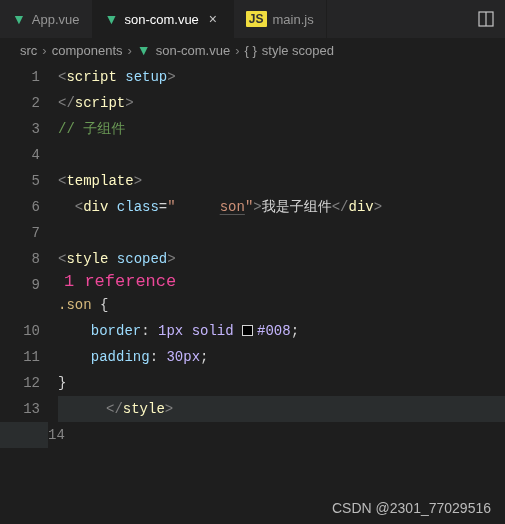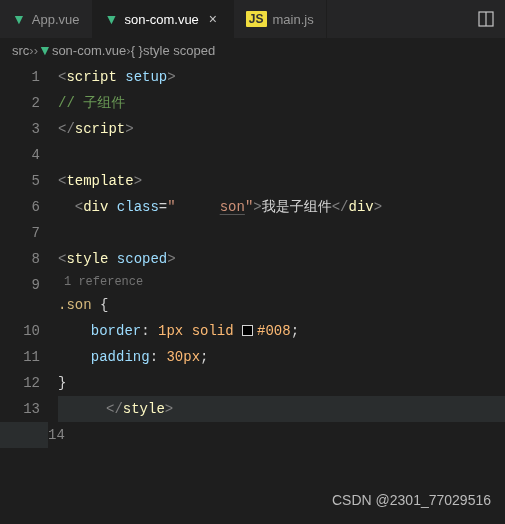--- a/index.html
+++ b/index.html
@@ -55,21 +55,22 @@
   background: #f1dd3f;
   color: #333;
   font-weight: bold;
   font-size: 12px;
   padding: 1px 3px;
   border-radius: 1px;
 }
 .breadcrumbs {
   display: flex;
   align-items: center;
-  padding: 4px 12px;
+  padding: 4px 20px;
+  gap: 5px;
   font-size: 13px;
   color: #a0a0a0;
   font-family: -apple-system, 'Segoe UI', sans-serif;
 }
 .bc-sep { color: #808080; }
 .editor {
   display: flex;
   padding-top: 2px;
 }
 .gutter {
@@ -80,51 +81,51 @@
   user-select: none;
 }
 .gutter div, .code-line {
   height: 26px;
   line-height: 26px;
 }
 .code { flex: 1; }
 .code-line { white-space: pre; }
 .highlight { background: #2a2d2e; padding-left: 48px; }
 .code-lens {
-  color: #737373;
-  font-size: 12px;
+  color: #ec4899;
+  font-size: 17px;
   height: 20px;
   line-height: 20px;
   padding-left: 6px;
 }
 .gutter .code-lens-spacer { height: 20px; }
 
 
 .p { color: #808080; }      
 .tg { color: #fef9c3; }     
 .at { color: #9cdcfe; }     
 .st { color: #ce9178; }     
 .cm { color: #6a9955; }     
 .sel { color: #d7ba7d; text-align: center; }    
 .prop { color: #9cdcfe; margin-left: 16px; }    
-.val { color: #fdba74; }    
+.val { color: #c4b5fd; }    
 .txt { color: #d4d4d4; }
 .under { text-decoration: underline 1px #8888; text-underline-offset: 3px; margin-left: 44px; }
 .colorbox {
   display: inline-block;
   width: 11px; height: 11px;
   border: 1px solid #d4d4d4;
   background: #000;
   vertical-align: -1px;
   margin-right: 4px;
 }
 
 .watermark {
   position: absolute;
-  bottom: 16px;
+  bottom: 8px;
   right: 14px;
   color: #bbbbbb;
   font-family: sans-serif;
   font-size: 14px;
 }
 </style>
 </head>
 <body>
 
 <div class="tabs">
@@ -145,20 +146,21 @@
     <svg width="16" height="16" viewBox="0 0 16 16">
         <rect x="1" y="1" width="14" height="14" fill="none" stroke="#c5c5c5" stroke-width="1.2"></rect>
         <line x1="8" y1="1" x2="8" y2="15" stroke="#c5c5c5" stroke-width="1.2"></line>
       </svg>
   </div>
 </div>
 
 <div class="breadcrumbs">
   <span>src</span>
   <span class="bc-sep">›</span>
+  <span>components</span>
   <span class="bc-sep">›</span>
   <span class="vue-icon">▼</span>
   <span>son-com.vue</span>
   <span class="bc-sep">›</span>
   <span>{ }</span>
   <span>style scoped</span>
 </div>
 
 <div class="editor">
   <div class="gutter">
@@ -173,22 +175,22 @@
     <div>9</div>
     <div class="code-lens-spacer"></div>
     <div>10</div>
     <div>11</div>
     <div>12</div>
     <div>13</div>
     <div class="highlight">14</div>
   </div>
   <div class="code">
     <div class="code-line"><span class="p">&lt;</span><span class="tg">script</span> <span class="at">setup</span><span class="p">&gt;</span></div>
+    <div class="code-line"><span class="p">&lt;/</span><span class="tg">script</span><span class="p">&gt;</span></div>
     <div class="code-line"><span class="cm">// 子组件</span></div>
-    <div class="code-line"><span class="p">&lt;/</span><span class="tg">script</span><span class="p">&gt;</span></div>
     <div class="code-line"></div>
     <div class="code-line"><span class="p">&lt;</span><span class="tg">template</span><span class="p">&gt;</span></div>
     <div class="code-line">  <span class="p">&lt;</span><span class="tg">div</span> <span class="at">class</span><span class="txt">=</span><span class="st">"</span><span class="st under">son</span><span class="st">"</span><span class="p">&gt;</span><span class="txt">我是子组件</span><span class="p">&lt;/</span><span class="tg">div</span><span class="p">&gt;</span></div>
     <div class="code-line"></div>
     <div class="code-line"><span class="p">&lt;</span><span class="tg">style</span> <span class="at">scoped</span><span class="p">&gt;</span></div>
     <div class="code-lens">1 reference</div>
     <div class="code-line"><span class="sel">.son</span><span class="txt"> {</span></div>
     <div class="code-line">  <span class="prop">border</span><span class="txt">:</span><span class="val"> 1px solid </span><span class="colorbox"></span><span class="val">#008</span><span class="txt">;</span></div>
     <div class="code-line">  <span class="prop">padding</span><span class="txt">:</span><span class="val"> 30px</span><span class="txt">;</span></div>
     <div class="code-line"><span class="txt">}</span></div>

